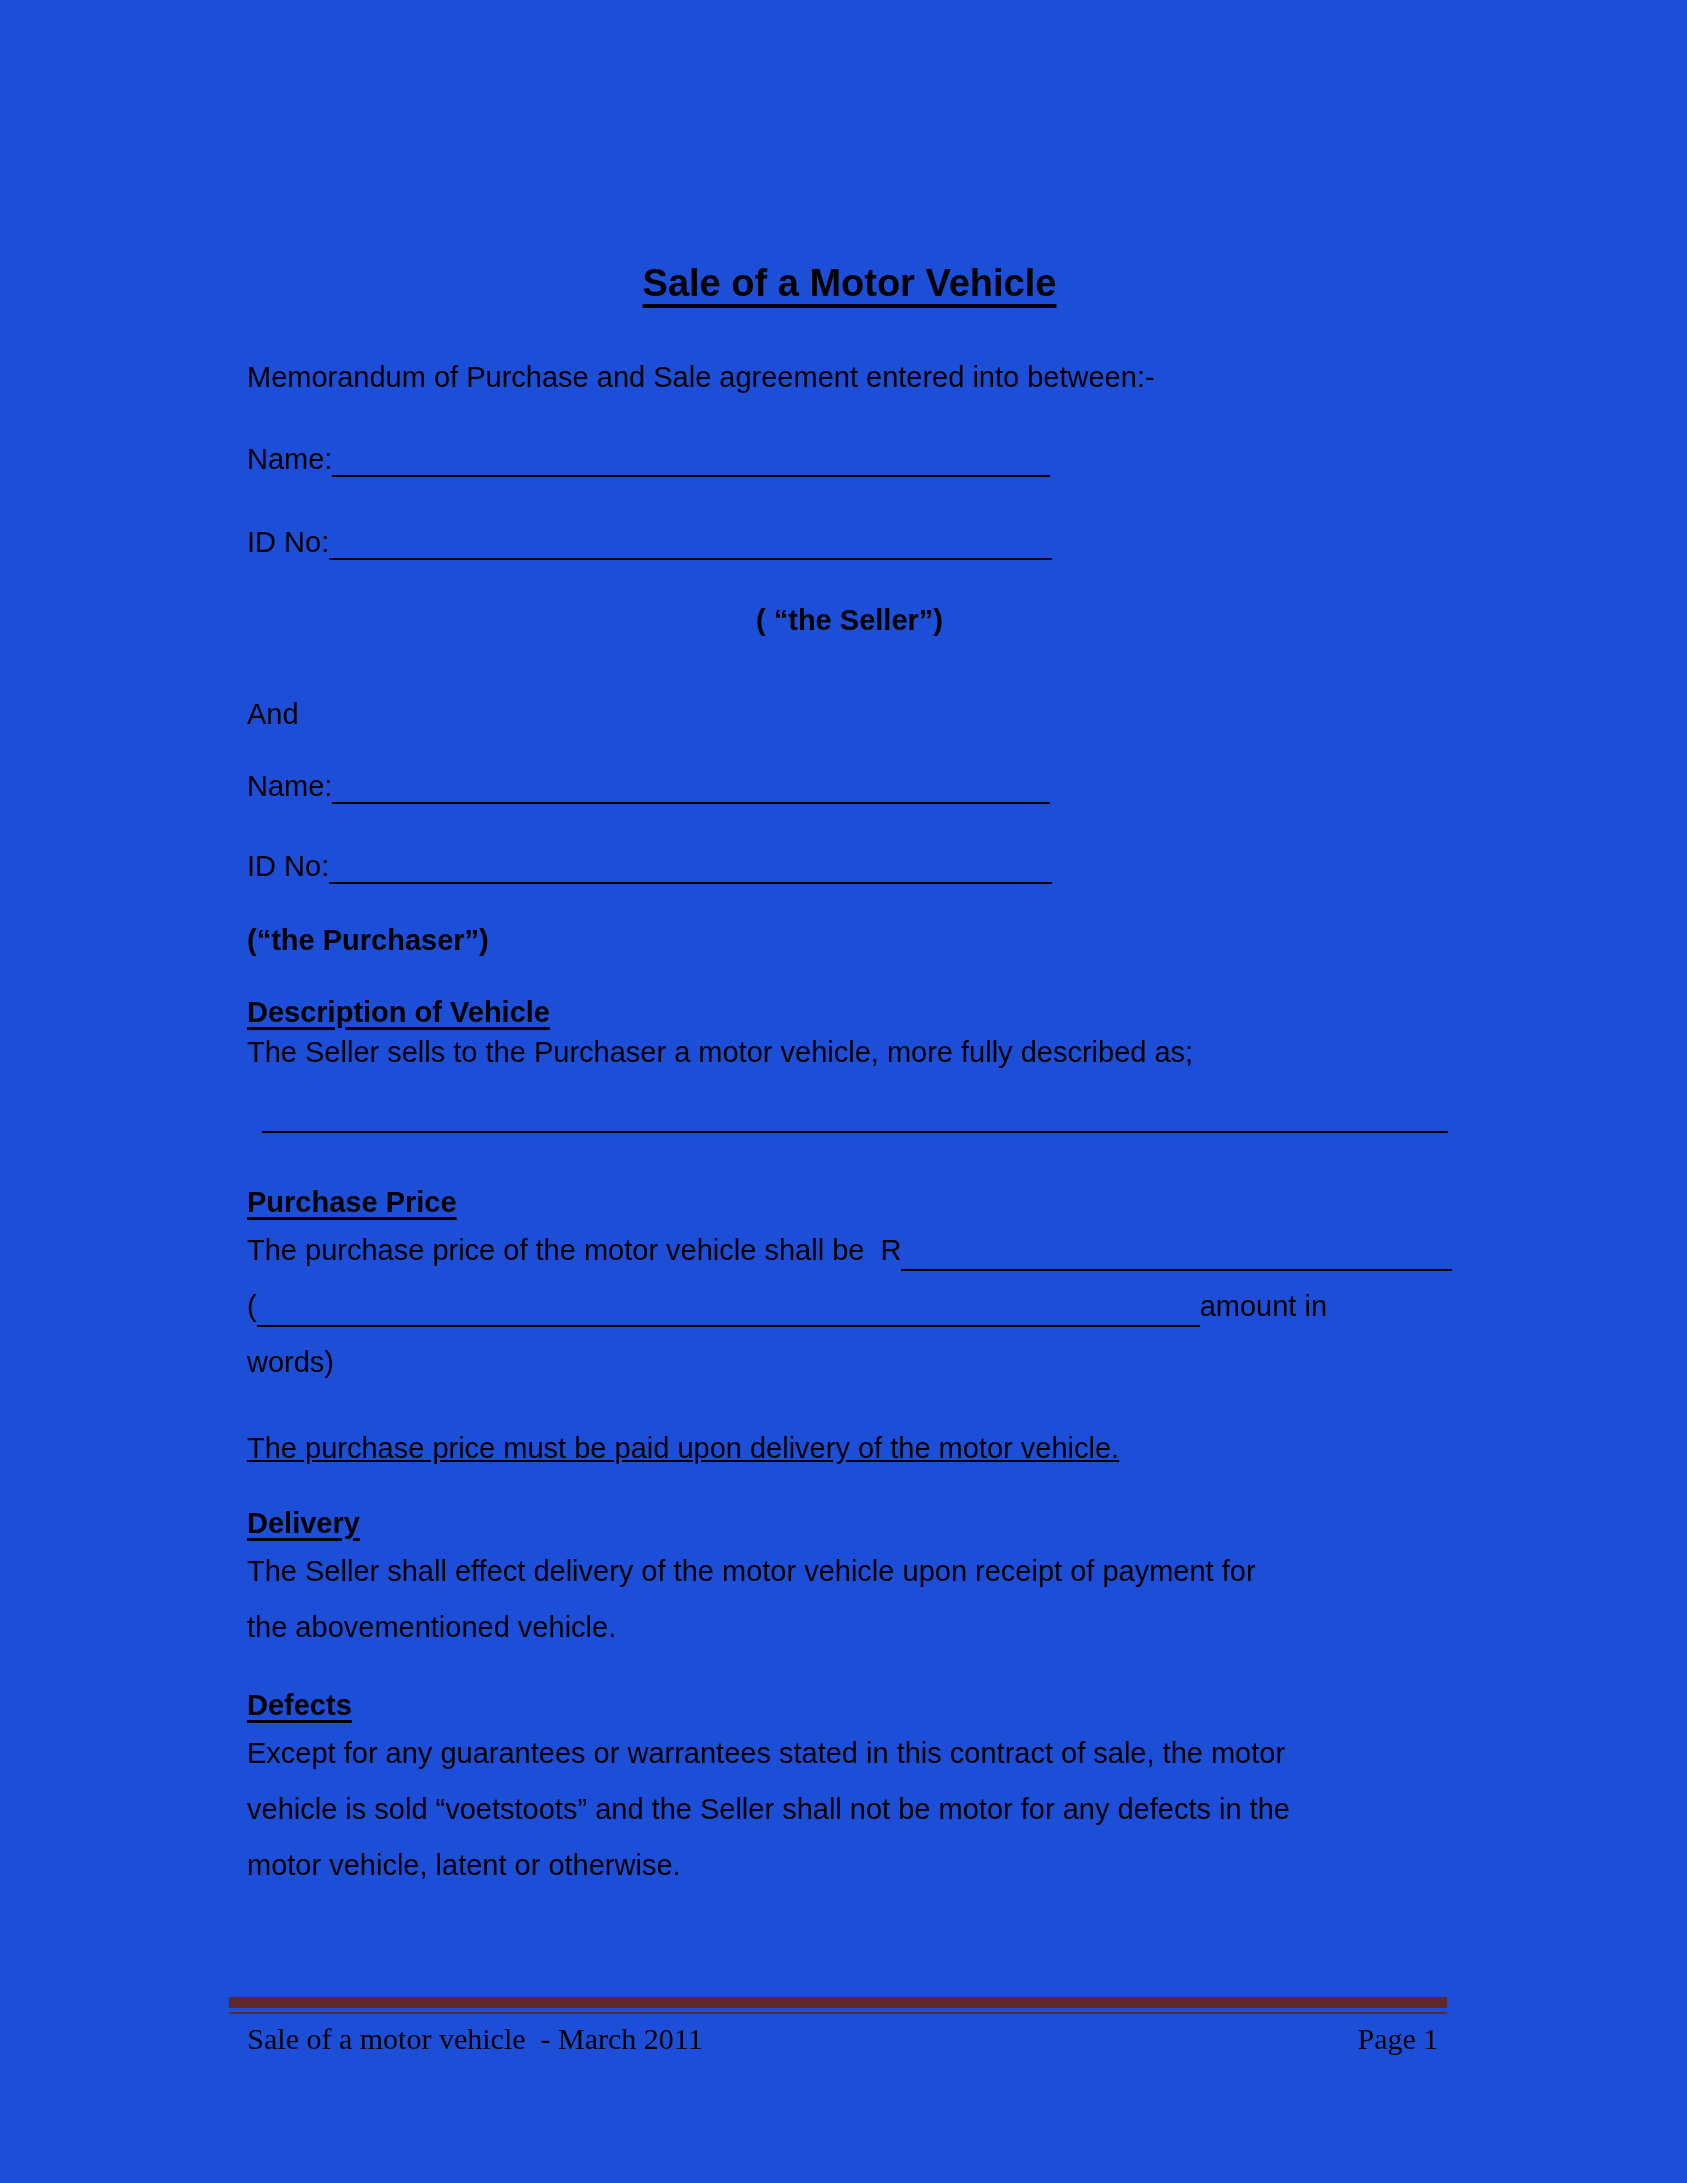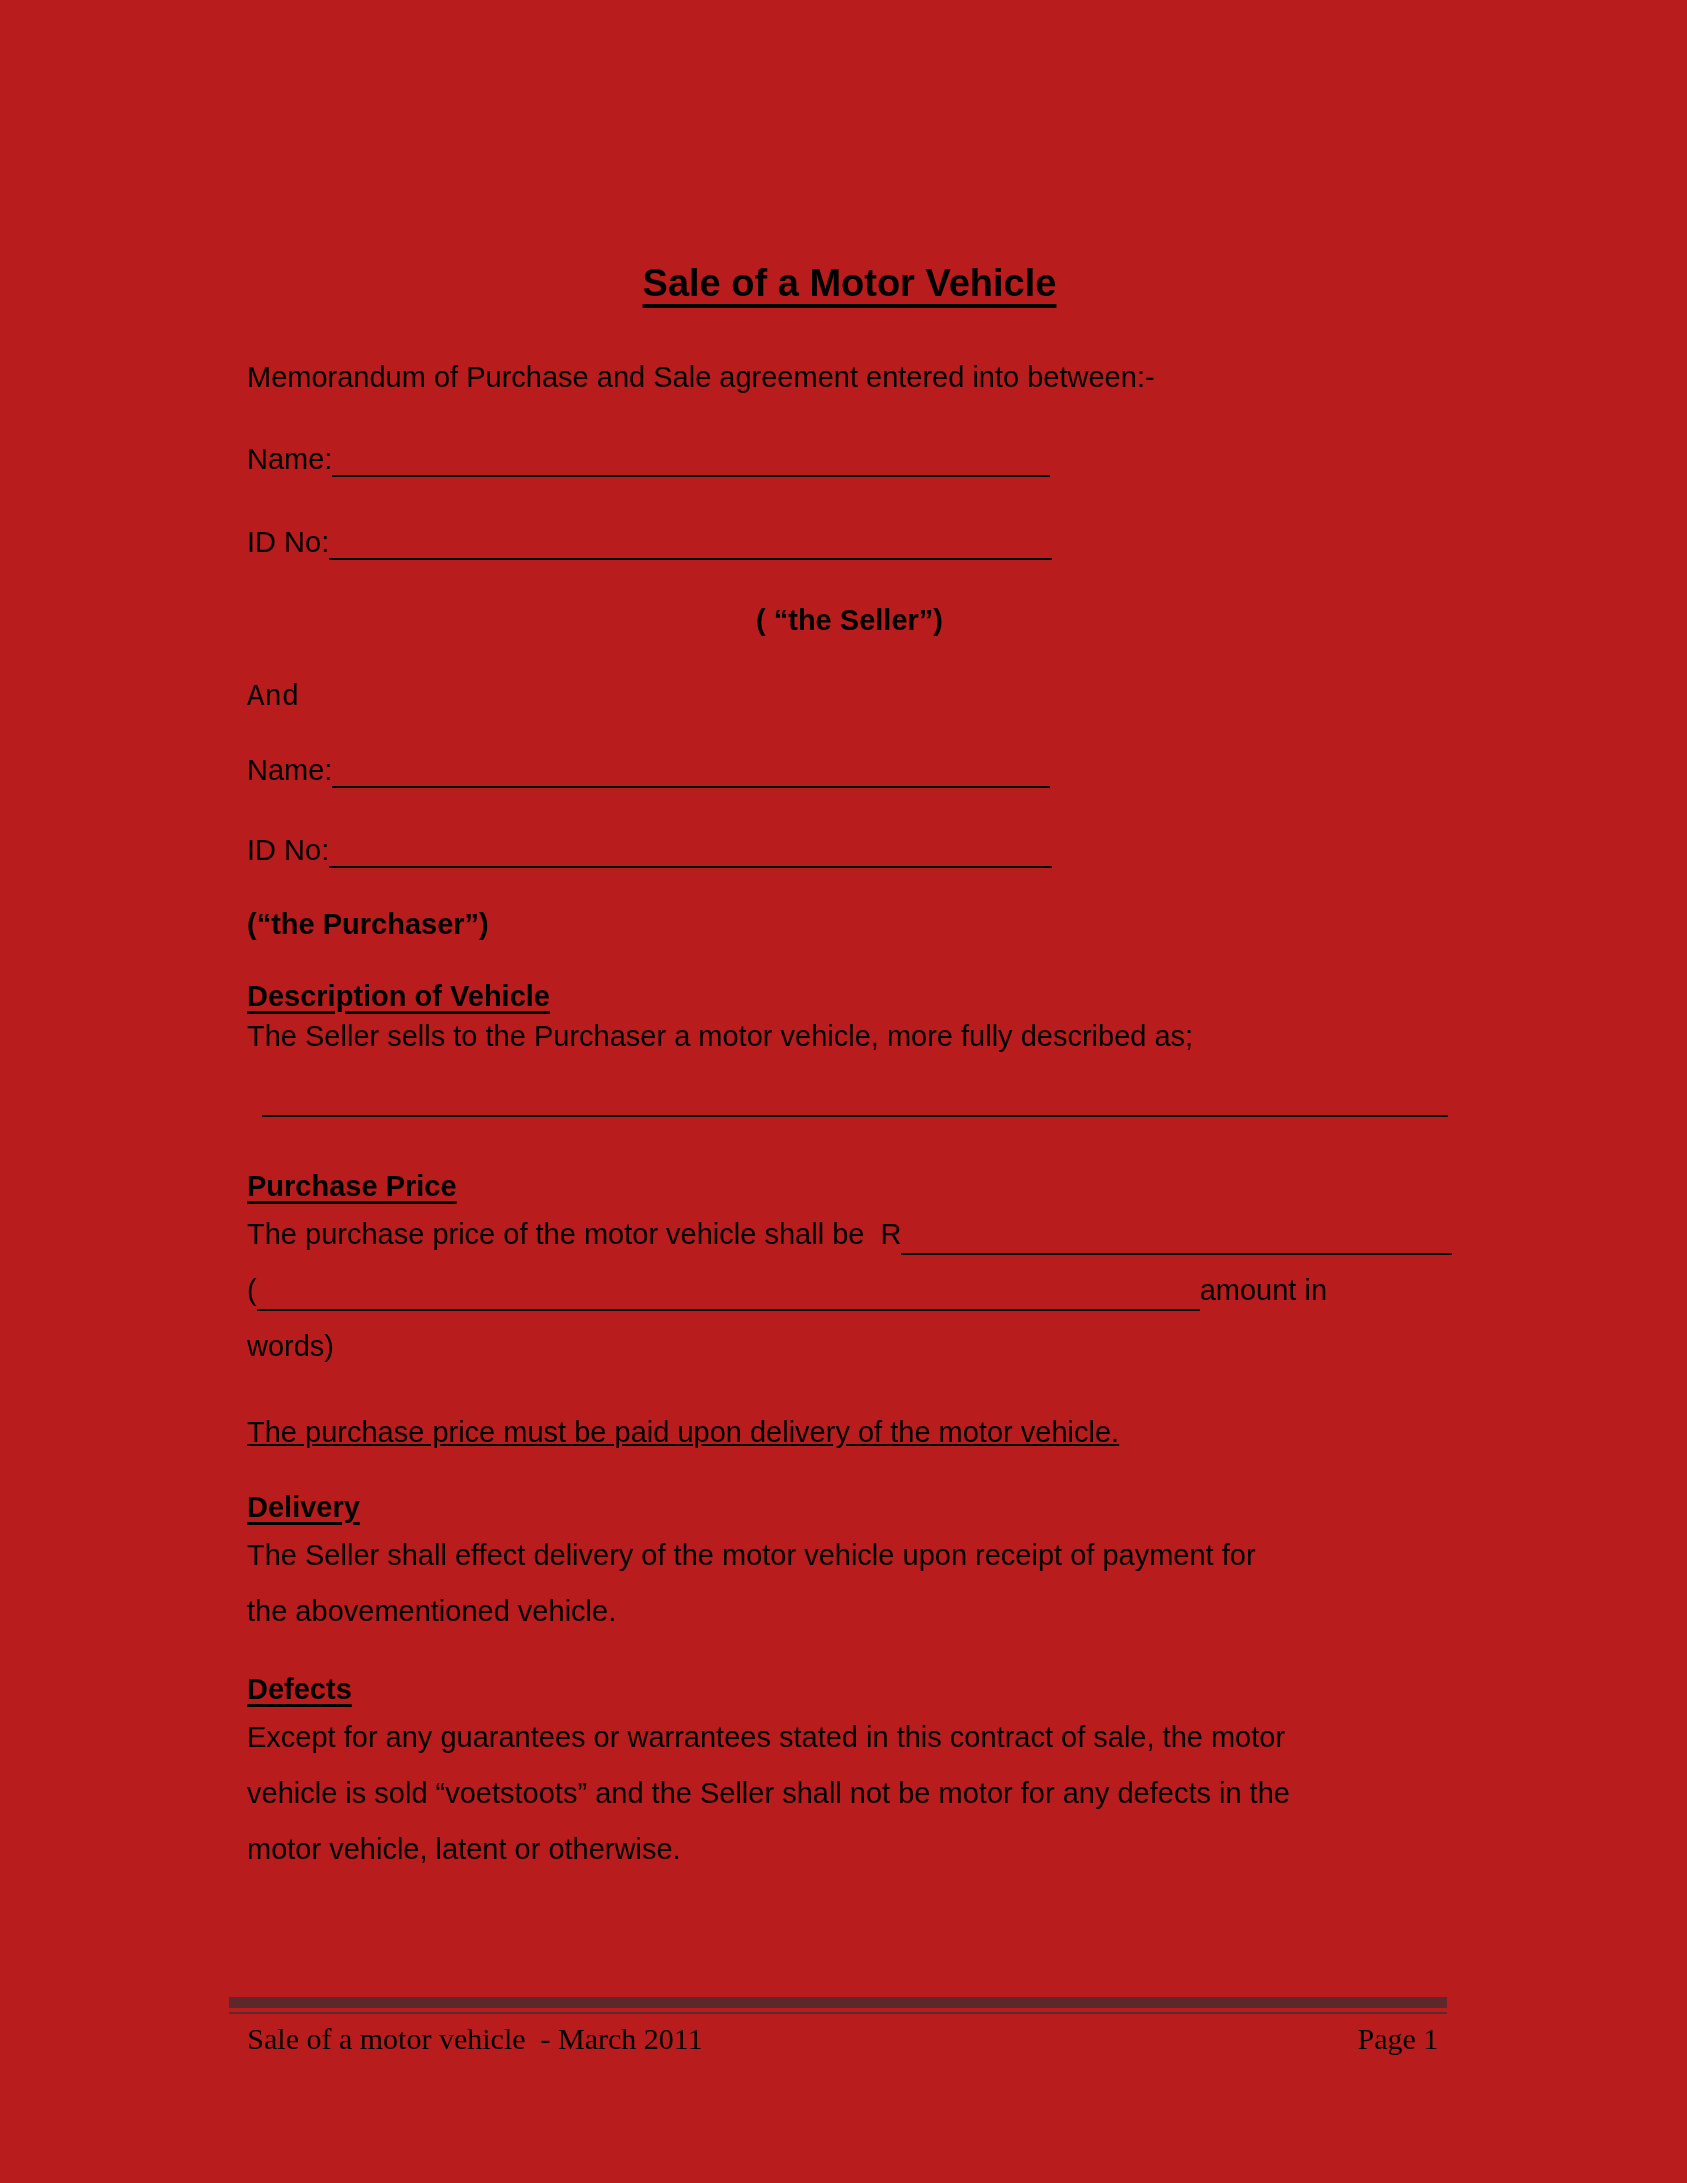--- a/index.html
+++ b/index.html
@@ -1,19 +1,19 @@
 <!DOCTYPE html>
 <html style="font-size:14px"><head>
 <meta charset="utf-8">
 <style>
   html,body{margin:0;padding:0;background:#e8e8e8;}
   .page{
     position:relative;
     width:1687px;height:2184px;
-    background:#b91c1c;
+    background:#1d4ed8;
     font-family:"Liberation Sans", sans-serif;
     color:#000;
     overflow:hidden;
   }
   .content{
     position:absolute;
     left:247px;top:260px;
     width:1205px;
     font-size:29px;
   }
@@ -24,21 +24,21 @@
     text-decoration:underline;
     text-decoration-thickness:3.5px;
     text-underline-offset:7.9px;
     line-height:46px;
   }
   .intro{margin-top:51px;line-height:40px;}
   .row{line-height:40px;white-space:nowrap;}
   .row-name1{margin-top:42px;}
   .row-id1{margin-top:43px;}
   .row-seller{margin-top:38px;font-weight:700;text-align:center;}
-  .row-and{margin-top:38px;font-family:Liberation Mono, monospace;}
+  .row-and{margin-top:54px;}
   .row-name2{margin-top:32px;}
   .row-id2{margin-top:40px;}
   .row-purchaser{margin-top:34px;font-weight:700;}
   .blank{
     display:inline-block;
     border-bottom:2.6px solid #000;
     height:33px;
     vertical-align:-7.9px;
   }
   .w-name{width:718px;}

